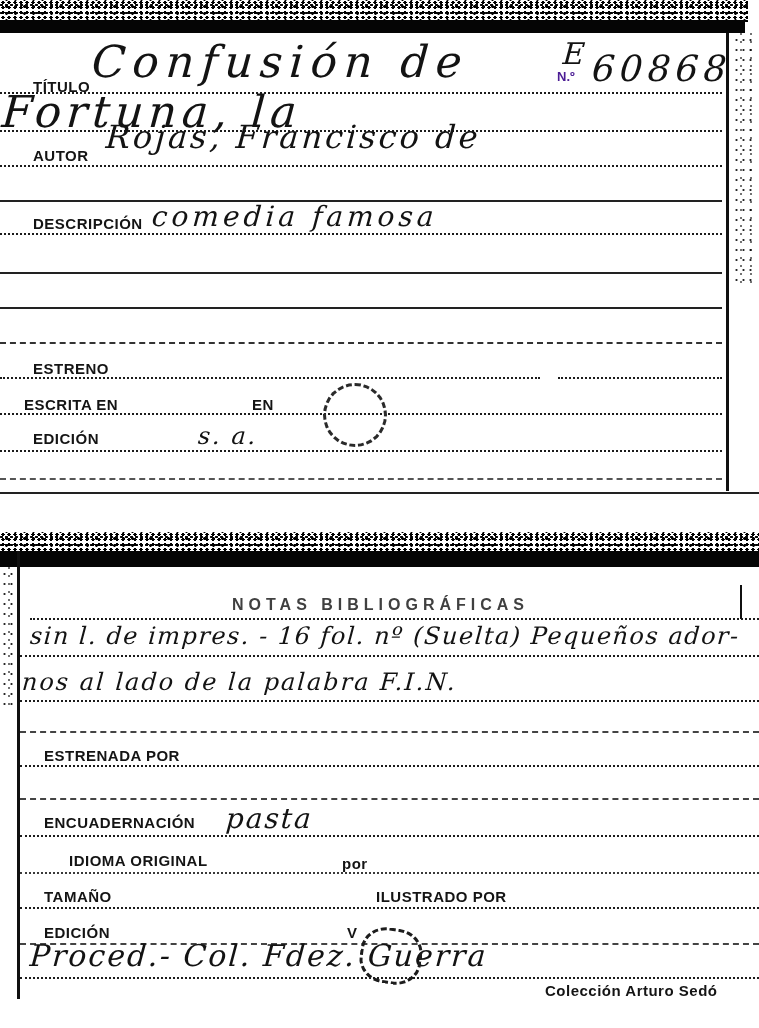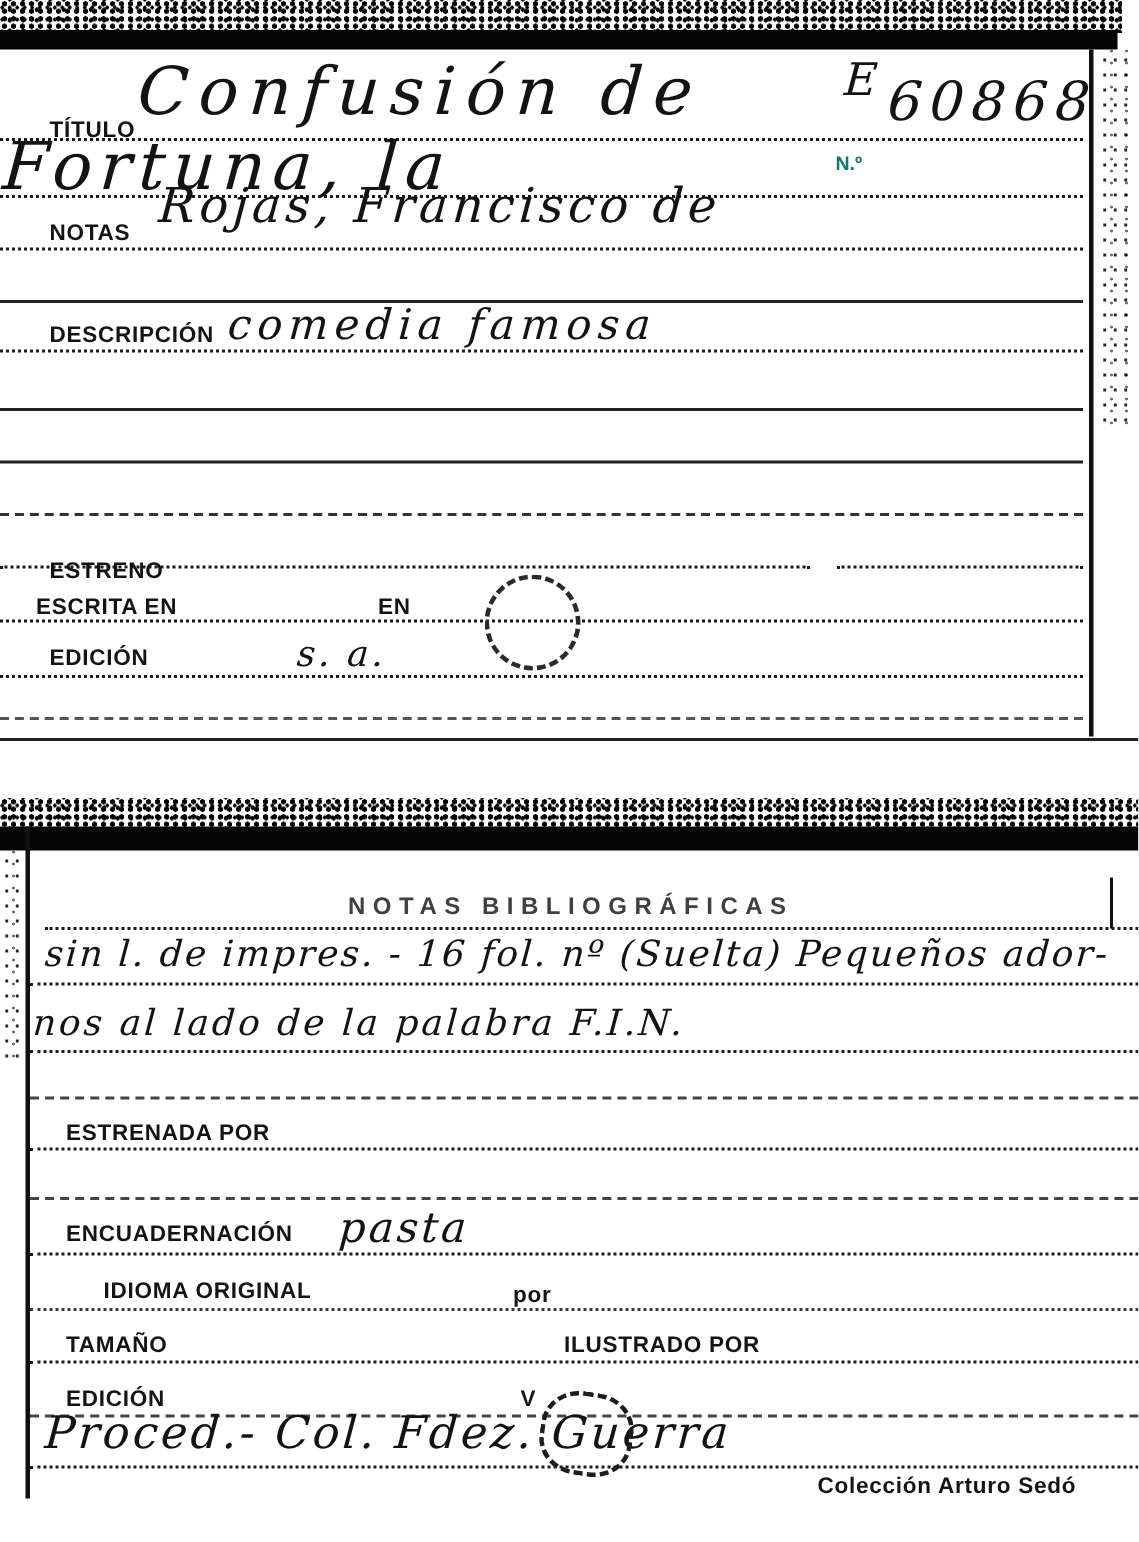--- a/index.html
+++ b/index.html
@@ -20,21 +20,21 @@
     background-size:7px 10px,10px 8px;
     background-position:1px 2px,4px 5px;}
   .solidband{position:absolute;background:#050505;}
   
   .dline{position:absolute;height:0;border-bottom:2px dotted #1b1b1b;}
   .dline-heavy{position:absolute;height:0;border-bottom:2px solid #222;}
   .dline-dash{position:absolute;height:0;border-bottom:2px dashed #333;}
   .vline{position:absolute;background:#101010;}
   
   .lbl{position:absolute;font-weight:700;font-size:15px;letter-spacing:.5px;white-space:nowrap;color:#141414;}
-  .lbl-sm{position:absolute;font-weight:700;font-size:13px;white-space:nowrap;color:#0f766e;margin-top:32px;}
+  .lbl-sm{position:absolute;font-weight:700;font-size:13px;white-space:nowrap;color:#4c1d95;}
   .header-spaced{position:absolute;font-weight:700;font-size:16px;letter-spacing:5px;white-space:nowrap;color:#404040;}
   
   .hw{position:absolute;font-family:"DejaVu Serif",serif;font-style:italic;color:#131313;
       white-space:nowrap;transform:skewX(-4deg);}
   
   .stamp{position:absolute;border:3px dashed #2a2a2a;border-radius:50%;}
   .stamp-b{position:absolute;border:3px dashed #1d1d1d;border-radius:42%;transform:rotate(8deg);}
 </style>
 </head>
 <body>
@@ -58,23 +58,23 @@
     <div class="dline-heavy" style="left:0;top:307px;width:722px;"></div>
     <div class="dline-dash" style="left:0;top:342px;width:722px;"></div>
     <div class="dline" style="left:0;top:377px;width:540px;"></div>
     <div class="dline" style="left:558px;top:377px;width:164px;"></div>
     <div class="dline" style="left:0;top:413px;width:722px;"></div>
     <div class="dline" style="left:0;top:450px;width:722px;"></div>
     <div class="dline-dash" style="left:0;top:478px;width:722px;border-bottom-color:#555;"></div>
     <div class="dline-heavy" style="left:0;top:492px;width:759px;"></div>
 
     <span class="lbl" style="left:33px;top:78px;text-align:right;">TÍTULO</span>
-    <span class="lbl" style="left:33px;top:147px;">NOTAS</span>
+    <span class="lbl" style="left:33px;top:147px;">AUTOR</span>
     <span class="lbl" style="left:33px;top:215px;">DESCRIPCIÓN</span>
-    <span class="lbl" style="left:33px;top:372px;">ESTRENO</span>
+    <span class="lbl" style="left:33px;top:360px;">ESTRENO</span>
     <span class="lbl" style="left:24px;top:396px;">ESCRITA EN</span>
     <span class="lbl" style="left:252px;top:396px;">EN</span>
     <span class="lbl" style="left:33px;top:430px;">EDICIÓN</span>
     <span class="lbl-sm" style="left:557px;top:69px;">N.º</span>
 
     <span class="hw" style="left:92px;top:36px;font-size:44px;letter-spacing:7px;">Confusión de</span>
     <span class="hw" style="left:2px;top:86px;font-size:44px;letter-spacing:5px;">Fortuna, la</span>
     <span class="hw" style="left:563px;top:36px;font-size:30px;">E</span>
     <span class="hw" style="left:592px;top:48px;font-size:36px;letter-spacing:5px;">60868</span>
     <span class="hw" style="left:106px;top:118px;font-size:32px;letter-spacing:3px;">Rojas, Francisco de</span>

